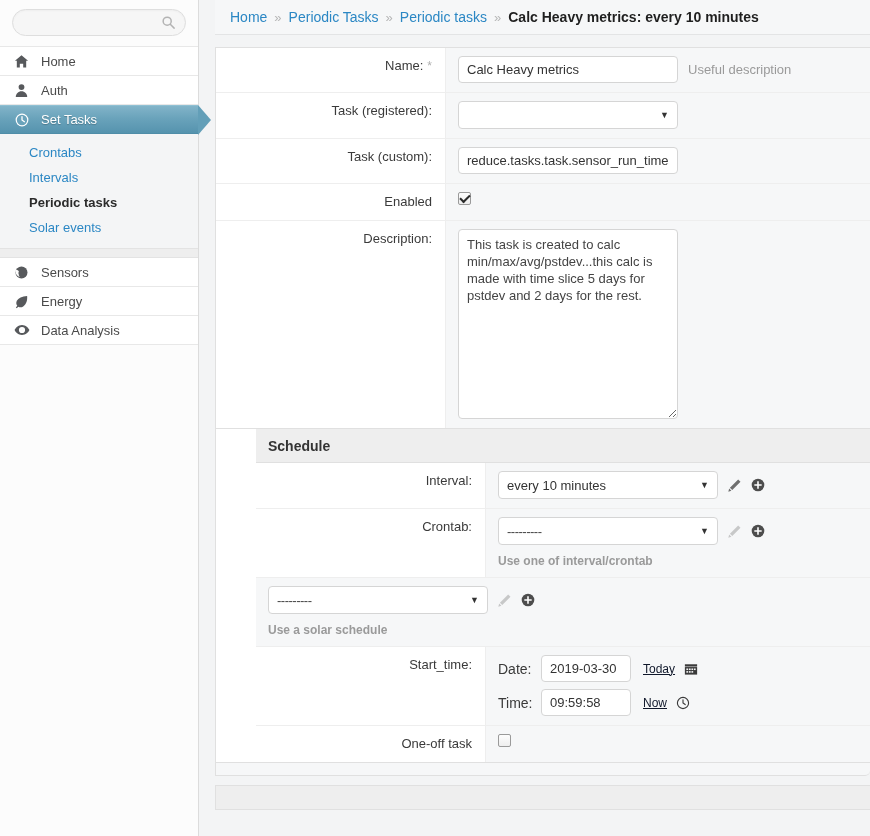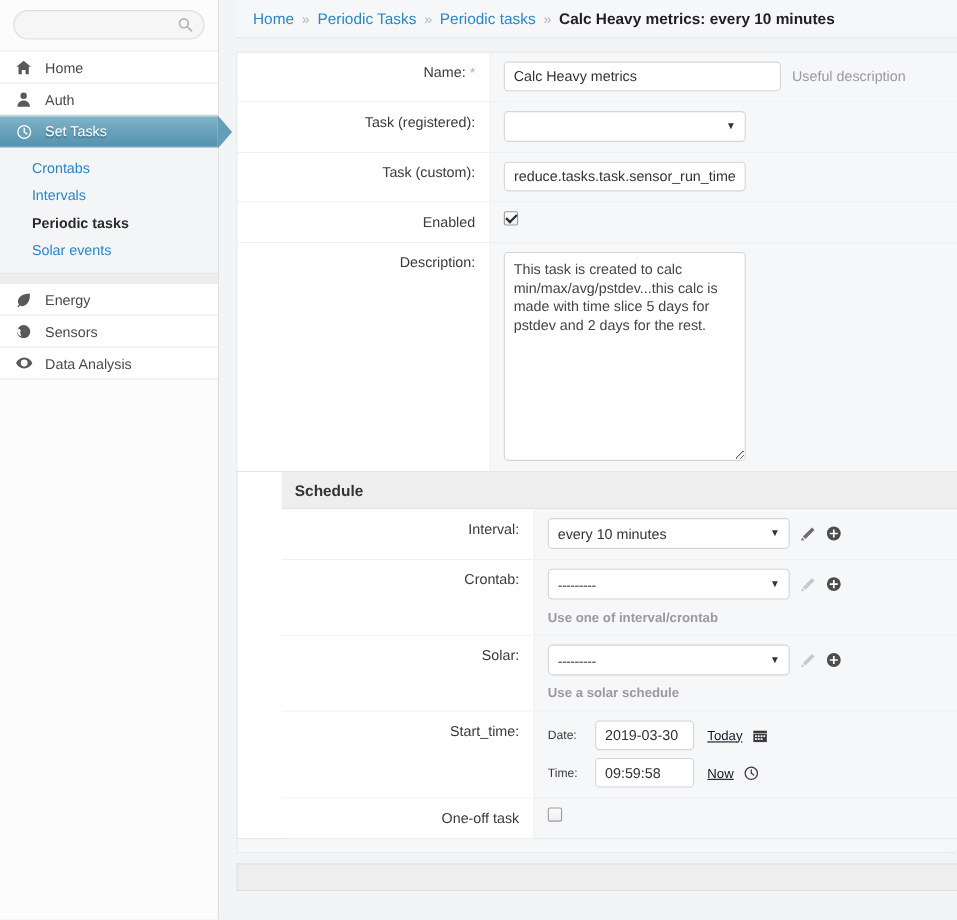--- a/index.html
+++ b/index.html
@@ -162,21 +162,21 @@
   input[type=text].txt {
     height: 27px;
     border: 1px solid #d5d5d5;
     border-radius: 4px;
     background: #fff;
     padding: 0 8px;
     font-family: "Liberation Sans", sans-serif;
     font-size: 13px; color: #333;
     outline: none;
   }
-  .w-name  { width: 252px; }
+  .w-name  { width: 220px; }
   .w-task  { width: 220px; }
   .helptext { color: #9a9a9a; font-size: 13px; margin-left: 10px; }
 
   .sel {
     width: 220px; height: 28px;
     border: 1px solid #d5d5d5; border-radius: 4px;
     background: #fff;
     position: relative;
     display: flex; align-items: center;
     padding: 0 8px;
@@ -221,21 +221,21 @@
   .ic-btn {
     display: inline-flex; align-items: center; justify-content: center;
     margin-left: 9px; cursor: pointer;
   }
   .ic-btn.dim { opacity: .34; cursor: default; }
 
   .sub-help { color: #9a9a9a; font-size: 12px; margin-top: 9px; font-weight: bold; }
 
   .dt-line { display: flex; align-items: center; margin-bottom: 7px; }
   .dt-line:last-child { margin-bottom: 0; }
-  .dt-lab { font-size: 11px; color: #3a3a3a; margin-right: 7px; width: 36px; }
+  .dt-lab { font-size: 14px; color: #3a3a3a; margin-right: 7px; width: 36px; }
   .dt-in { width: 90px; height: 26px; }
   .dt-link { color: #0f172a; text-decoration: underline; font-size: 12px; margin-left: 12px; cursor: pointer; }
   .dt-ic { margin-left: 9px; color: #3a3a3a; display: inline-flex; cursor: pointer; }
 
   .collapsed-fs {
     background: #eeeeee;
     border: 1px solid #e0e0e0;
     border-right: 0;
     border-top: 0;
     padding: 12px 12px 11px 12px;
@@ -307,35 +307,35 @@
         <a class="sub-item">Intervals</a>
         <a class="sub-item current">Periodic tasks</a>
         <a class="sub-item">Solar events</a>
       </div>
 
       <div class="nav-gap"></div>
 
       <div class="nav-item">
         <span class="ic">
           <svg viewBox="0 0 16 16" width="15" height="15" fill="currentColor">
-            <path d="M14 2C8.5 2.3 4.6 4 3 7.2c-1 2-.6 4 .5 5.3L2 14.3l.9.9 1.7-1.7c1.5 1 3.5 1 5.2-.3C13.2 10.9 14.4 6.6 14 2z"></path>
-          </svg>
-        </span>
-        <span class="lbl">Energy</span>
+            <circle cx="8" cy="8" r="6.4"></circle>
+            <path d="M3.4 5.2c1.6.7 2.3 1.9 1.4 2.9-.8 1 .6 1.3.3 2.4-.2.8.6 1.4 1.1 2.2-2.6-.5-4.6-2.8-4.6-5.5 0-.7.1-1.4.4-2z" fill="#fcfcfc"></path>
+            <path d="M10 2.4c.4 1 .1 1.8-.8 2.1-1 .3-.5 1.4.4 1.3.9-.1 1.9.6 1.4 1.5-.4.8.4 1 .9.5.3-.3.6 0 .7.5-.5 2.3-2.4 4-4.6 4.3.3-1 .9-1.7 1.6-2.3.8-.7.2-1.7-.8-1.7-1 0-1.6-.8-1-1.6.5-.8-.3-1.6-1.2-1.3-1 .3-1.6-.6-1-1.4.9-1.2 2.4-2 4.4-1.9z" fill="#fcfcfc" opacity="0"></path>
+          </svg>
+        </span>
+        <span class="lbl">Sensors</span>
       </div>
 
       <div class="nav-item">
         <span class="ic">
           <svg viewBox="0 0 16 16" width="15" height="15" fill="currentColor">
-            <circle cx="8" cy="8" r="6.4"></circle>
-            <path d="M3.4 5.2c1.6.7 2.3 1.9 1.4 2.9-.8 1 .6 1.3.3 2.4-.2.8.6 1.4 1.1 2.2-2.6-.5-4.6-2.8-4.6-5.5 0-.7.1-1.4.4-2z" fill="#fcfcfc"></path>
-            <path d="M10 2.4c.4 1 .1 1.8-.8 2.1-1 .3-.5 1.4.4 1.3.9-.1 1.9.6 1.4 1.5-.4.8.4 1 .9.5.3-.3.6 0 .7.5-.5 2.3-2.4 4-4.6 4.3.3-1 .9-1.7 1.6-2.3.8-.7.2-1.7-.8-1.7-1 0-1.6-.8-1-1.6.5-.8-.3-1.6-1.2-1.3-1 .3-1.6-.6-1-1.4.9-1.2 2.4-2 4.4-1.9z" fill="#fcfcfc" opacity="0"></path>
-          </svg>
-        </span>
-        <span class="lbl">Sensors</span>
+            <path d="M14 2C8.5 2.3 4.6 4 3 7.2c-1 2-.6 4 .5 5.3L2 14.3l.9.9 1.7-1.7c1.5 1 3.5 1 5.2-.3C13.2 10.9 14.4 6.6 14 2z"></path>
+          </svg>
+        </span>
+        <span class="lbl">Energy</span>
       </div>
 
       <div class="nav-item" style="border-bottom:1px solid #e8e8e8;">
         <span class="ic">
           <svg viewBox="0 0 16 16" width="16" height="16" fill="currentColor">
             <path d="M8 3C4.3 3 1.4 6 .6 8c.8 2 3.7 5 7.4 5s6.6-3 7.4-5c-.8-2-3.7-5-7.4-5zm0 8.1A3.1 3.1 0 1 1 8 4.9a3.1 3.1 0 0 1 0 6.2z"></path>
             <circle cx="8" cy="8" r="1.9" fill="#fcfcfc"></circle>
           </svg>
         </span>
         <span class="lbl">Data Analysis</span>
@@ -469,23 +469,20 @@
                   <circle cx="8" cy="8" r="7.2"></circle>
                   <path d="M7.1 3.8h1.8v3.3h3.3v1.8H8.9v3.3H7.1V8.9H3.8V7.1h3.3z" fill="#ffffff"></path>
                 </svg>
               </span>
             </div>
             <div class="sub-help">Use one of interval/crontab</div>
           </div>
         </div>
 
         <div class="row">
-          <div class="lab-cell">
-            <label>Solar:</label>
-          </div>
           <div class="fld-cell">
             <div class="fld-line">
               <div class="sel">
                 <span class="dash">---------</span>
                 <span class="arrow">▼</span>
               </div>
               <span class="ic-btn dim">
                 <svg viewBox="0 0 16 16" width="15" height="15" fill="#6f6f6f">
                   <path d="M11.9 1.6 14.4 4.1 5.6 12.9 3.1 10.4zM2.3 11.3l2.4 2.4-3.3.9z"></path>
                 </svg>

